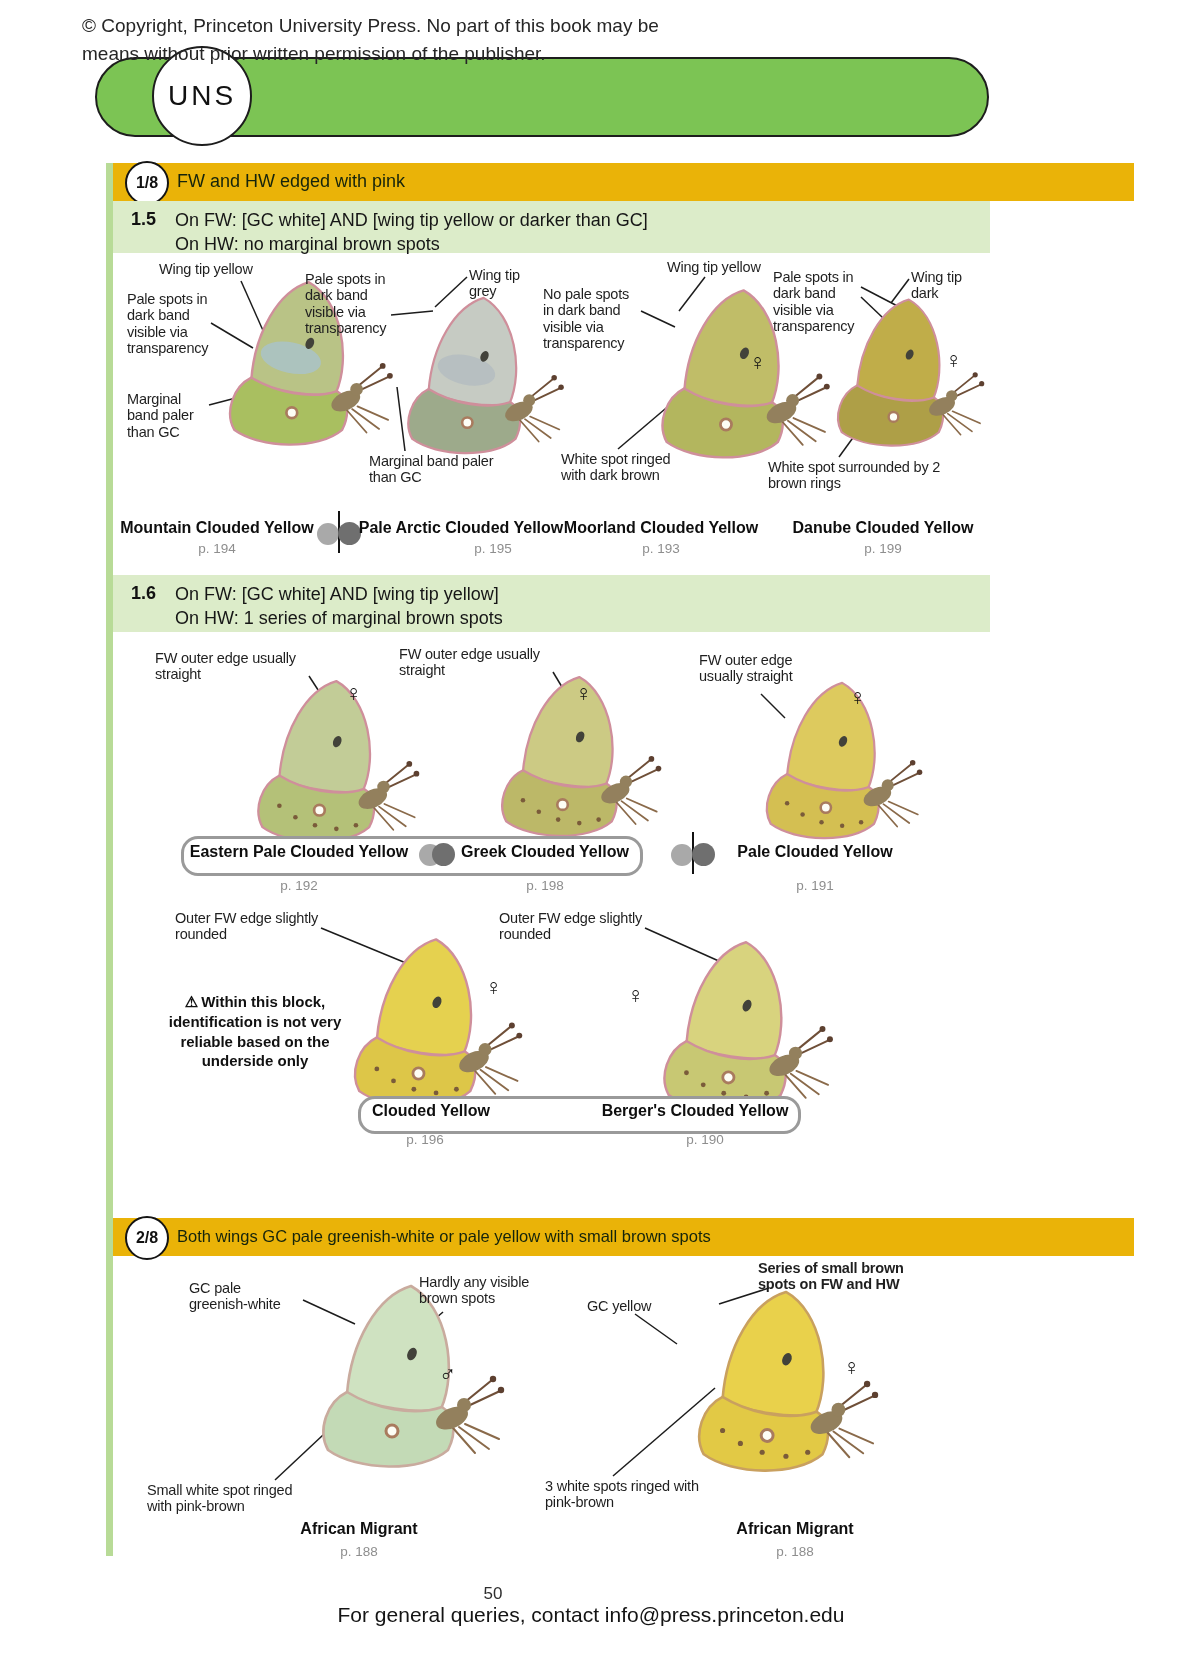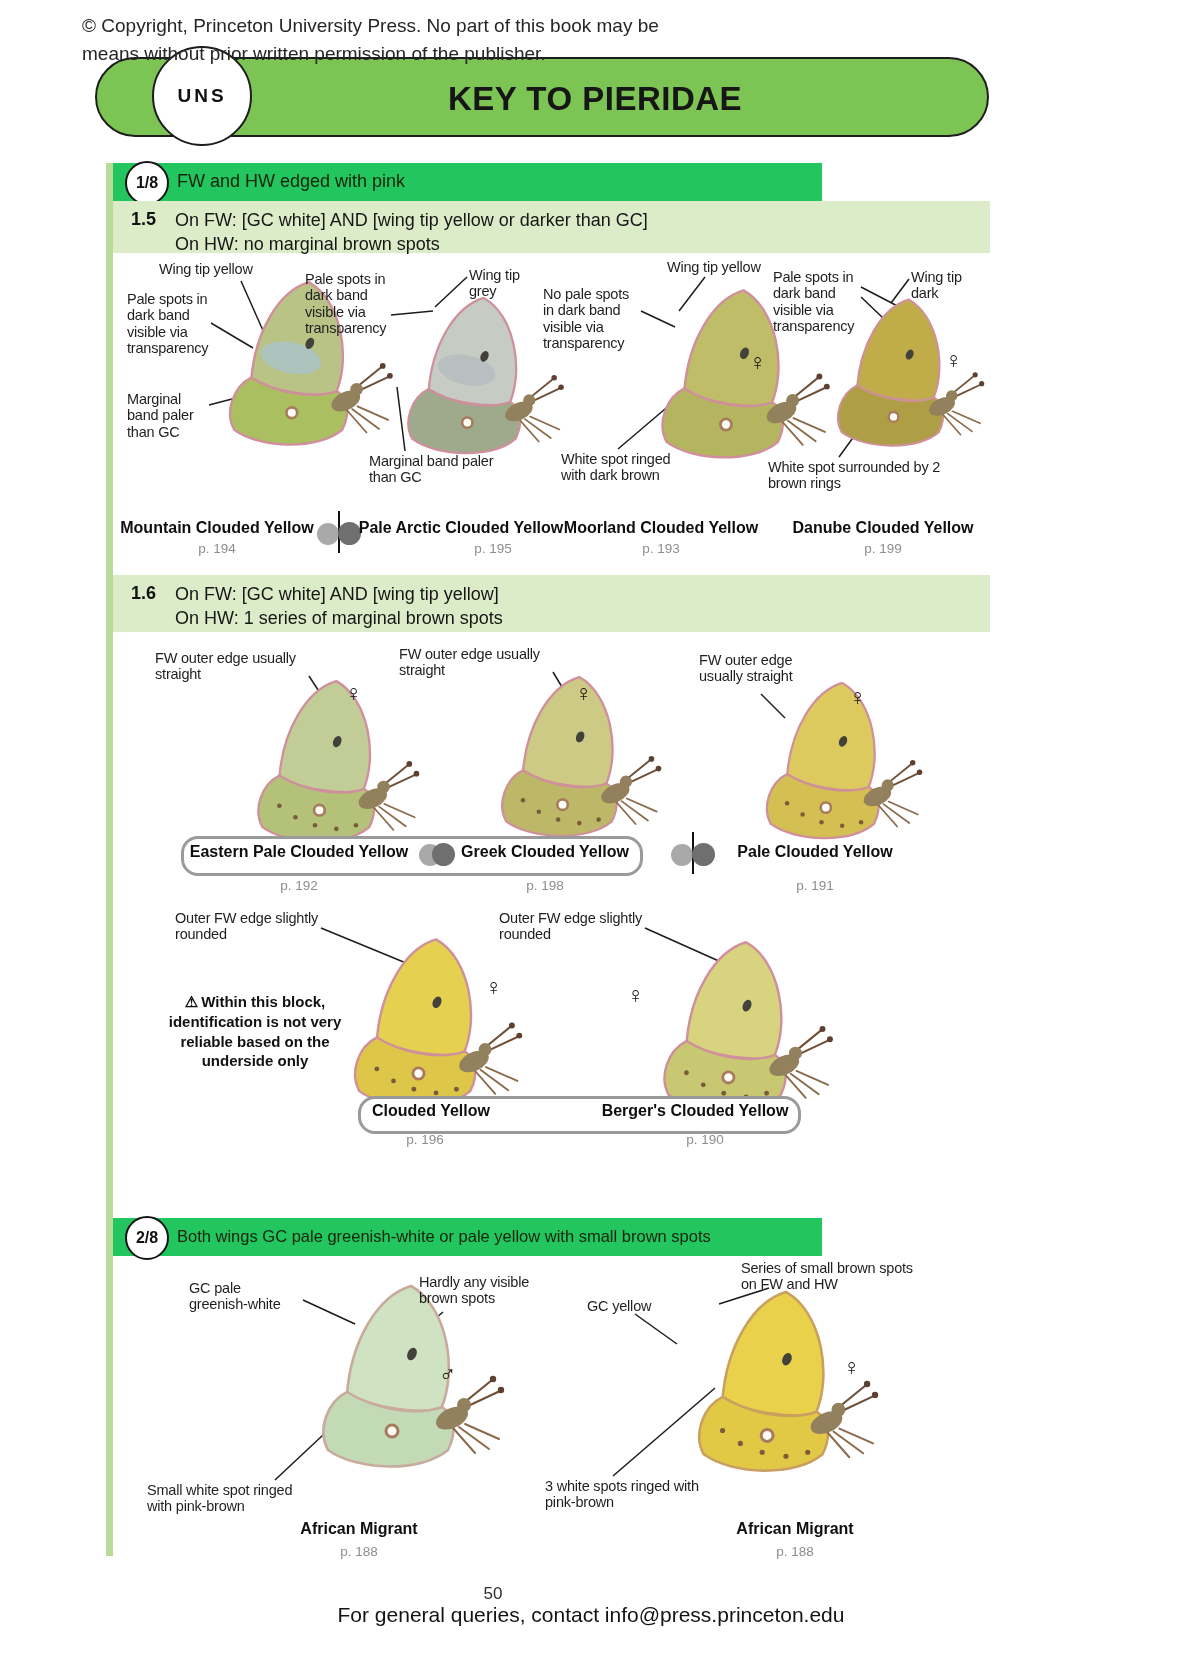--- a/index.html
+++ b/index.html
@@ -6,27 +6,27 @@
   #page{position:relative;width:1182px;height:1654px;background:#fff;
         font-family:"Liberation Sans",sans-serif;color:#1a1a1a;overflow:hidden;}
 
   
   .copyright{position:absolute;left:82px;top:12px;width:960px;text-align:left;
              font-size:19px;line-height:1.45;color:#262626;z-index:6;}
   .banner{position:absolute;left:95px;top:57px;width:890px;height:76px;background:#7cc454;
           border:2px solid #1d1d1d;border-radius:40px;z-index:2;}
   .uns-circle{position:absolute;left:152px;top:46px;width:96px;height:96px;border-radius:50%;
           background:#fff;border:2.5px solid #1d1d1d;z-index:3;display:flex;align-items:center;justify-content:center;
-          font-weight:bold;font-size:19px;letter-spacing:3px;color:#111;}
+          font-weight:normal;font-size:28px;letter-spacing:3px;color:#111;}
   .banner-title{position:absolute;left:430px;top:80px;width:330px;text-align:center;z-index:4;
           font-weight:bold;font-size:33px;letter-spacing:0.5px;color:#161616;white-space:nowrap;}
 
   
   .strip{position:absolute;left:106px;top:163px;width:7px;height:1393px;background:#b8db97;z-index:1;}
-  .band-green{position:absolute;left:113px;width:709px;height:38px;background:#22c55e;z-index:2;}
+  .band-green{position:absolute;left:113px;width:1021px;height:38px;background:#eab308;z-index:2;}
   .band-light{position:absolute;left:113px;width:877px;background:#dcecc9;z-index:2;}
   .badge-circle{position:absolute;left:12px;top:-2px;width:40px;height:40px;border-radius:50%;
           background:#fff;border:2px solid #141414;display:flex;align-items:center;justify-content:center;
           font-weight:bold;font-size:16px;color:#111;}
   .band-title{position:absolute;left:64px;top:8px;font-size:18px;font-weight:500;color:#15240c;white-space:nowrap;}
   .key-num{position:absolute;left:18px;top:8px;font-weight:bold;font-size:18px;color:#111;}
   .key-lines{position:absolute;left:62px;top:8px;font-size:18px;line-height:1.32;color:#161616;}
 
   .content{position:absolute;left:113px;width:877px;z-index:2;}
   .leads{position:absolute;left:0;top:0;pointer-events:none;}
@@ -60,21 +60,20 @@
 
   <div class="copyright">
     <div>© Copyright, Princeton University Press. No part of this book may be</div>
     <div>means without prior written permission of the publisher.</div>
   </div>
 
   <div class="banner"></div>
   <div class="uns-circle">
     <span>UNS</span>
   </div>
-  <div class="banner-title">KEY TO PIERIDAE</div>
 
   <div class="strip"></div>
 
   <div class="band-green" style="top:163px;">
     <div class="badge-circle">
       <span>1/8</span>
     </div>
     <div class="band-title">FW and HW edged with pink</div>
   </div>
 
@@ -448,21 +447,21 @@
           </g>
           <circle cx="198" cy="101" r="3.2" fill="#5d4030"></circle>
           <circle cx="206" cy="112" r="3.2" fill="#5d4030"></circle>
           <ellipse cx="157" cy="140" rx="17" ry="10" fill="#93805d" transform="rotate(-25 157 140)"></ellipse>
           <circle cx="169" cy="127" r="7" fill="#93805d"></circle>
         </svg></div>
 
     <div class="ann" style="left:76px;top:24px;width:112px;">GC pale greenish-white</div>
     <div class="ann" style="left:306px;top:18px;width:150px;">Hardly any visible brown spots</div>
     <div class="ann" style="left:34px;top:226px;width:165px;">Small white spot ringed with pink-brown</div>
-    <div class="ann" style="left:628px;top:4px;width:185px;">Series of small brown spots on FW and HW</div>
+    <div class="ann" style="left:645px;top:4px;width:185px;font-weight:bold;">Series of small brown spots on FW and HW</div>
     <div class="ann" style="left:474px;top:42px;width:80px;">GC yellow</div>
     <div class="ann" style="left:432px;top:222px;width:155px;">3 white spots ringed with pink-brown</div>
     <div class="sex" style="left:326px;top:104px;">♂</div>
     <div class="sex" style="left:730px;top:98px;">♀</div>
 
     <div class="bname" style="left:246px;top:264px;">African Migrant</div>
     <div class="bpage" style="left:246px;top:288px;">p. 188</div>
     <div class="bname" style="left:682px;top:264px;">African Migrant</div>
     <div class="bpage" style="left:682px;top:288px;">p. 188</div>
   </div>

